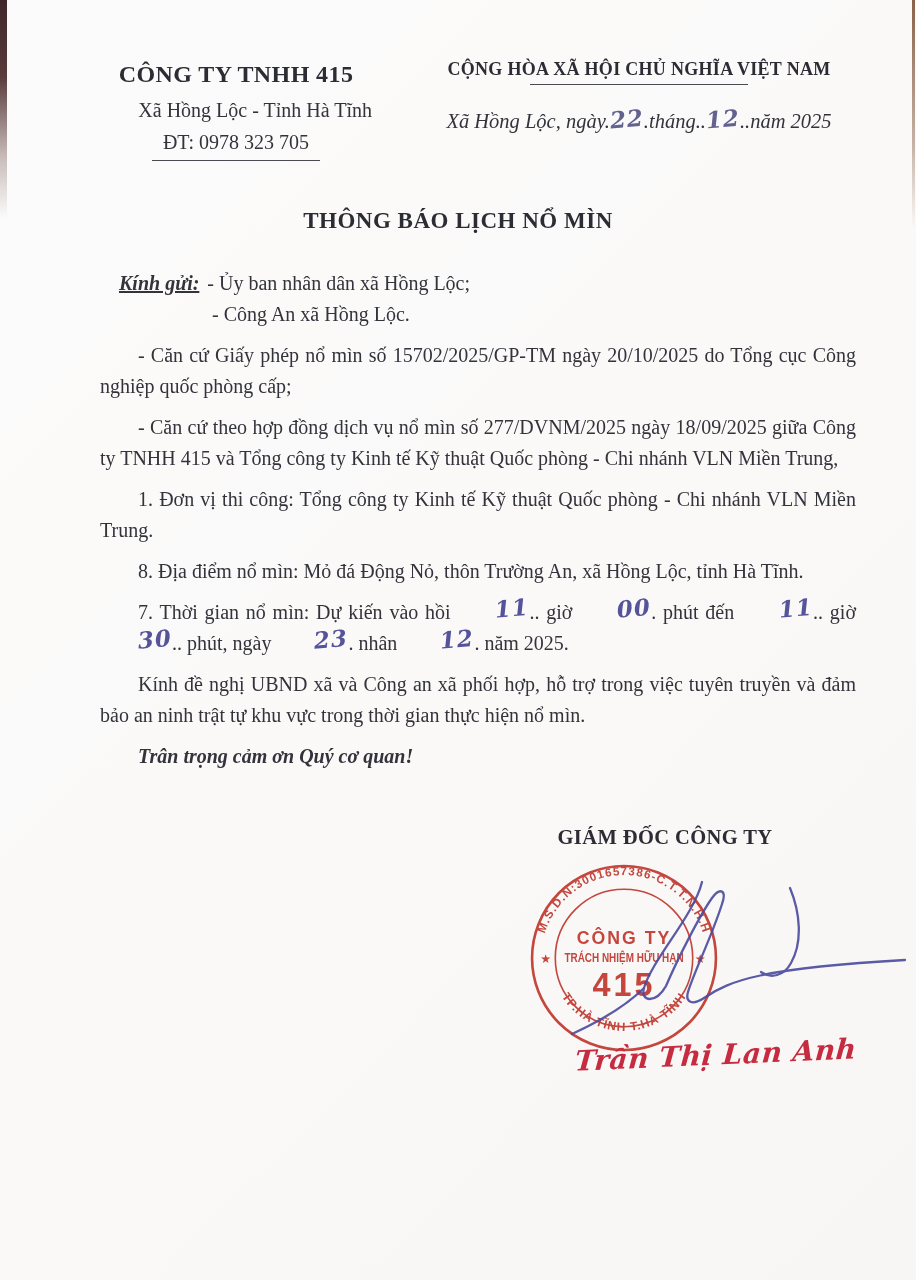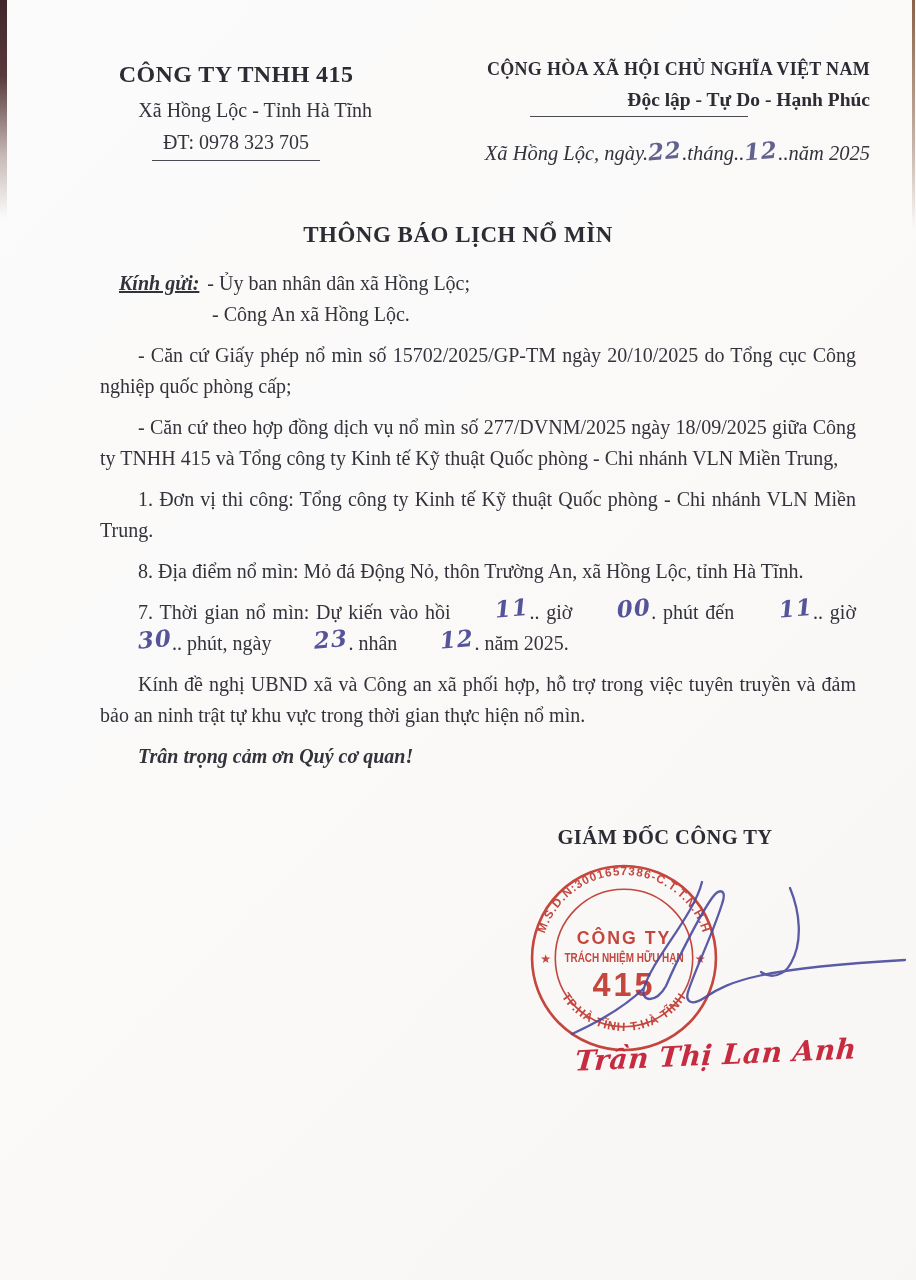--- a/index.html
+++ b/index.html
@@ -19,27 +19,27 @@
   .edge-right{position:absolute;right:1px;top:0;width:3px;height:228px;
     background:linear-gradient(to bottom,#8a6248 0%,rgba(138,98,72,.45) 65%,rgba(138,98,72,0) 100%);}
 
   
   .hdr-left{position:absolute;left:100px;top:56px;width:272px;text-align:center;line-height:1.5;}
   .hdr-left .company{font-weight:bold;font-size:24px;letter-spacing:.4px;color:#2c2c34;}
   .hdr-left .addr{font-size:20px;margin-top:3px;text-align:right;}
   .hdr-left .phone{font-size:20px;margin-top:2px;}
   .hdr-left .rule{width:168px;margin:3px auto 0;border-top:1.6px solid #4a4a52;}
 
-  .hdr-right{position:absolute;left:408px;top:56px;width:462px;text-align:right;line-height:1.45;}
+  .hdr-right{position:absolute;left:408px;top:56px;width:462px;text-align:center;line-height:1.45;}
   .hdr-right .nation{font-weight:bold;font-size:18px;letter-spacing:.3px;color:#2c2c34;}
   .hdr-right .motto{font-weight:bold;font-size:19.5px;margin-top:4px;color:#2c2c34;}
   .hdr-right .rule{width:218px;margin:2px auto 0;border-top:1.6px solid #4a4a52;}
   .dateline{margin-top:22px;font-style:italic;font-size:20.5px;white-space:nowrap;}
 
-  .title{position:absolute;left:0;top:222px;width:916px;text-align:center;
+  .title{position:absolute;left:0;top:208px;width:916px;text-align:center;
     font-weight:bold;font-size:23px;letter-spacing:.5px;color:#2c2c34;}
 
   
   .body{position:absolute;left:100px;top:268px;width:756px;font-size:20px;line-height:1.55;}
   .kinhgui{margin-left:19px;}
   .kg-label{font-weight:bold;font-style:italic;text-decoration:underline;margin-right:8px;}
   .kg2{margin-left:112px;margin-bottom:10px;}
   .body p{margin:0 0 10px 0;text-indent:38px;text-align:justify;}
   .thanks{margin:12px 0 0 40px;font-weight:bold;font-style:italic;text-indent:0;}
 
@@ -71,21 +71,20 @@
 
   <div class="hdr-left">
     <div class="company">CÔNG TY TNHH 415</div>
     <div class="addr">Xã Hồng Lộc - Tỉnh Hà Tĩnh</div>
     <div class="phone">ĐT: 0978 323 705</div>
     <div class="rule"></div>
   </div>
 
   <div class="hdr-right">
     <div class="nation">CỘNG HÒA XÃ HỘI CHỦ NGHĨA VIỆT NAM</div>
-    <div class="motto">Độc lập - Tự Do - Hạnh Phúc</div>
     <div class="rule"></div>
     <div class="dateline"><span>Xã Hồng Lộc, ngày.</span><span class="hand date">22</span><span>.tháng..</span><span class="hand date">12</span><span>..năm 2025</span></div>
   </div>
 
   <div class="title">THÔNG BÁO LỊCH NỔ MÌN</div>
 
   <div class="body">
     <div class="kinhgui"><span class="kg-label">Kính gửi:</span><span>- Ủy ban nhân dân xã Hồng Lộc;</span></div>
     <div class="kg2">- Công An xã Hồng Lộc.</div>
 

